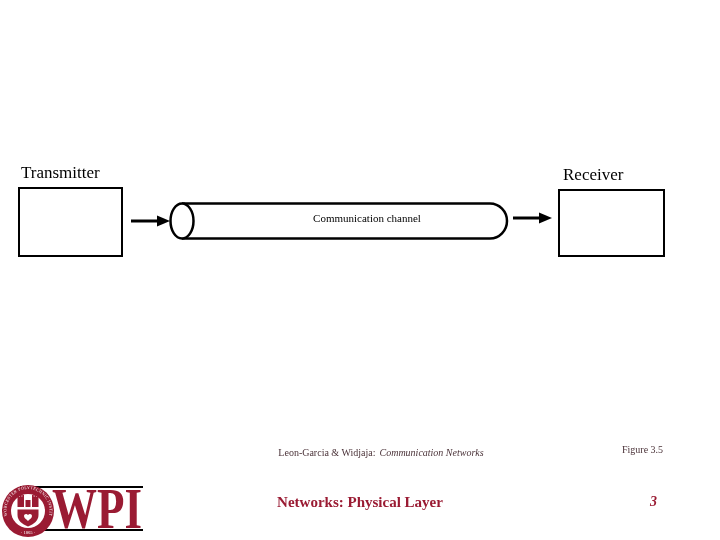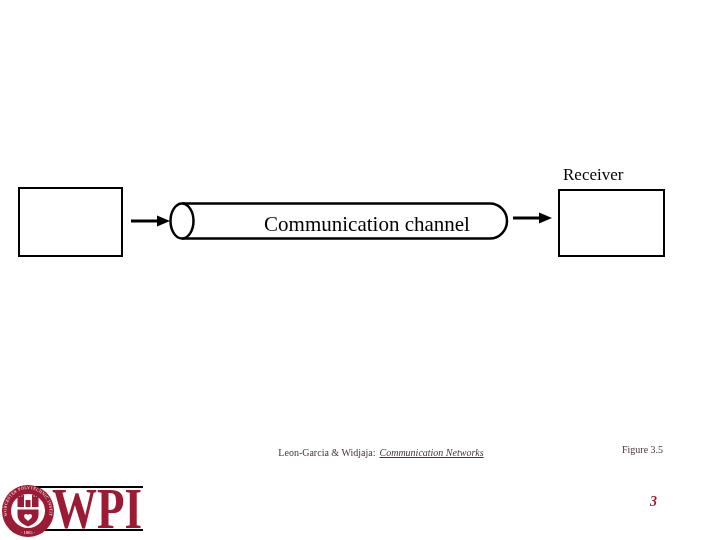--- a/index.html
+++ b/index.html
@@ -13,27 +13,27 @@
   
   .diagram-svg{position:absolute;left:0;top:0;width:720px;height:540px;z-index:1;}
   .node-label{position:absolute;z-index:2;font-size:17px;color:#000;white-space:nowrap;}
   .t-label{left:21px;top:163px;}
   .r-label{left:563px;top:165px;text-align:center;}
   .node-box{position:absolute;z-index:2;background:#fff;border:2px solid #000;}
   .t-box{left:18px;top:187px;width:101px;height:66px;}
   .r-box{left:558px;top:189px;width:103px;height:64px;}
   .channel-label{
     position:absolute;z-index:3;left:195px;top:212px;width:344px;
-    text-align:center;font-size:21px;color:#000;white-space:nowrap;font-family:Liberation Serif, serif;
+    text-align:center;font-size:11px;color:#000;white-space:nowrap;font-family:Liberation Serif, serif;
   }
   
   .foot-small{position:absolute;z-index:2;font-size:10px;color:var(--footer_text);white-space:nowrap;}
   .copyright{left:22px;top:449px;}
   .attribution{left:250px;top:447px;width:262px;text-align:center;}
-  .attribution .ital{font-style:italic;margin-left:4px;text-decoration:underline;}
+  .attribution .ital{font-style:italic;margin-left:4px;}
   .figure{left:622px;top:444px;text-align:center;}
   
   .logo-rule{position:absolute;z-index:2;left:20px;width:123px;height:2px;background:#000;}
   .rule-top{top:486px;}
   .rule-bottom{top:529px;}
   .wpi-logo{position:absolute;z-index:3;left:51px;top:484px;}
   .wpi-logo text{fill:var(--maroon);font-family:"Liberation Serif","DejaVu Serif",serif;font-weight:bold;}
   .wpi-seal{position:absolute;z-index:4;left:1px;top:484px;}
   .seal-ring{fill:var(--maroon);}
   .seal-inner{fill:#fff;}
@@ -65,20 +65,21 @@
       <path d="M 182 203.5 L 490 203.5 A 17 17.5 0 0 1 490 238.5 L 182 238.5" fill="#ffffff" stroke="#000" stroke-width="2.5"></path>
       <ellipse cx="182" cy="221" rx="11.5" ry="17.5" fill="#ffffff" stroke="#000" stroke-width="2.5"></ellipse>
     </g>
 
     <g>
       <line x1="513" y1="218" x2="539" y2="218" stroke="#000" stroke-width="3"></line>
       <polygon points="539,212.5 552,218 539,223.5" fill="#000"></polygon>
     </g>
   </svg>
 
+  <div class="node-label t-label">Transmitter</div>
   <div class="node-box t-box"></div>
 
   <div class="node-label r-label">Receiver</div>
   <div class="node-box r-box"></div>
 
   <div class="channel-label">Communication channel</div>
 
 
   <div class="foot-small attribution">
     <span>Leon-Garcia &amp; Widjaja:</span><span class="ital">Communication Networks</span>
@@ -109,16 +110,17 @@
       <rect x="18.9" y="11" width="1.8" height="2.4"></rect>
       <rect x="21.2" y="11" width="1.8" height="2.4"></rect>
       <rect x="31" y="11" width="1.8" height="2.4"></rect>
       <rect x="33.4" y="11" width="1.8" height="2.4"></rect>
       <rect x="35.7" y="11" width="1.8" height="2.4"></rect>
       <path d="M16.5 25.5 h21 v5.5 c0 5.5 -4.5 9 -10.5 11.5 c-6 -2.5 -10.5 -6 -10.5 -11.5 z"></path>
       <path d="M27 31 c-1.5 -2 -4 -1 -4 1 c0 2 2.5 3.5 4 5 c1.5 -1.5 4 -3 4 -5 c0 -2 -2.5 -3 -4 -1 z" fill="#fff"></path>
     </g>
   </svg>
 
+  <div class="course-title">Networks: Physical Layer</div>
 
   <div class="page-number">3</div>
 
 </div>
 
 </body></html>

